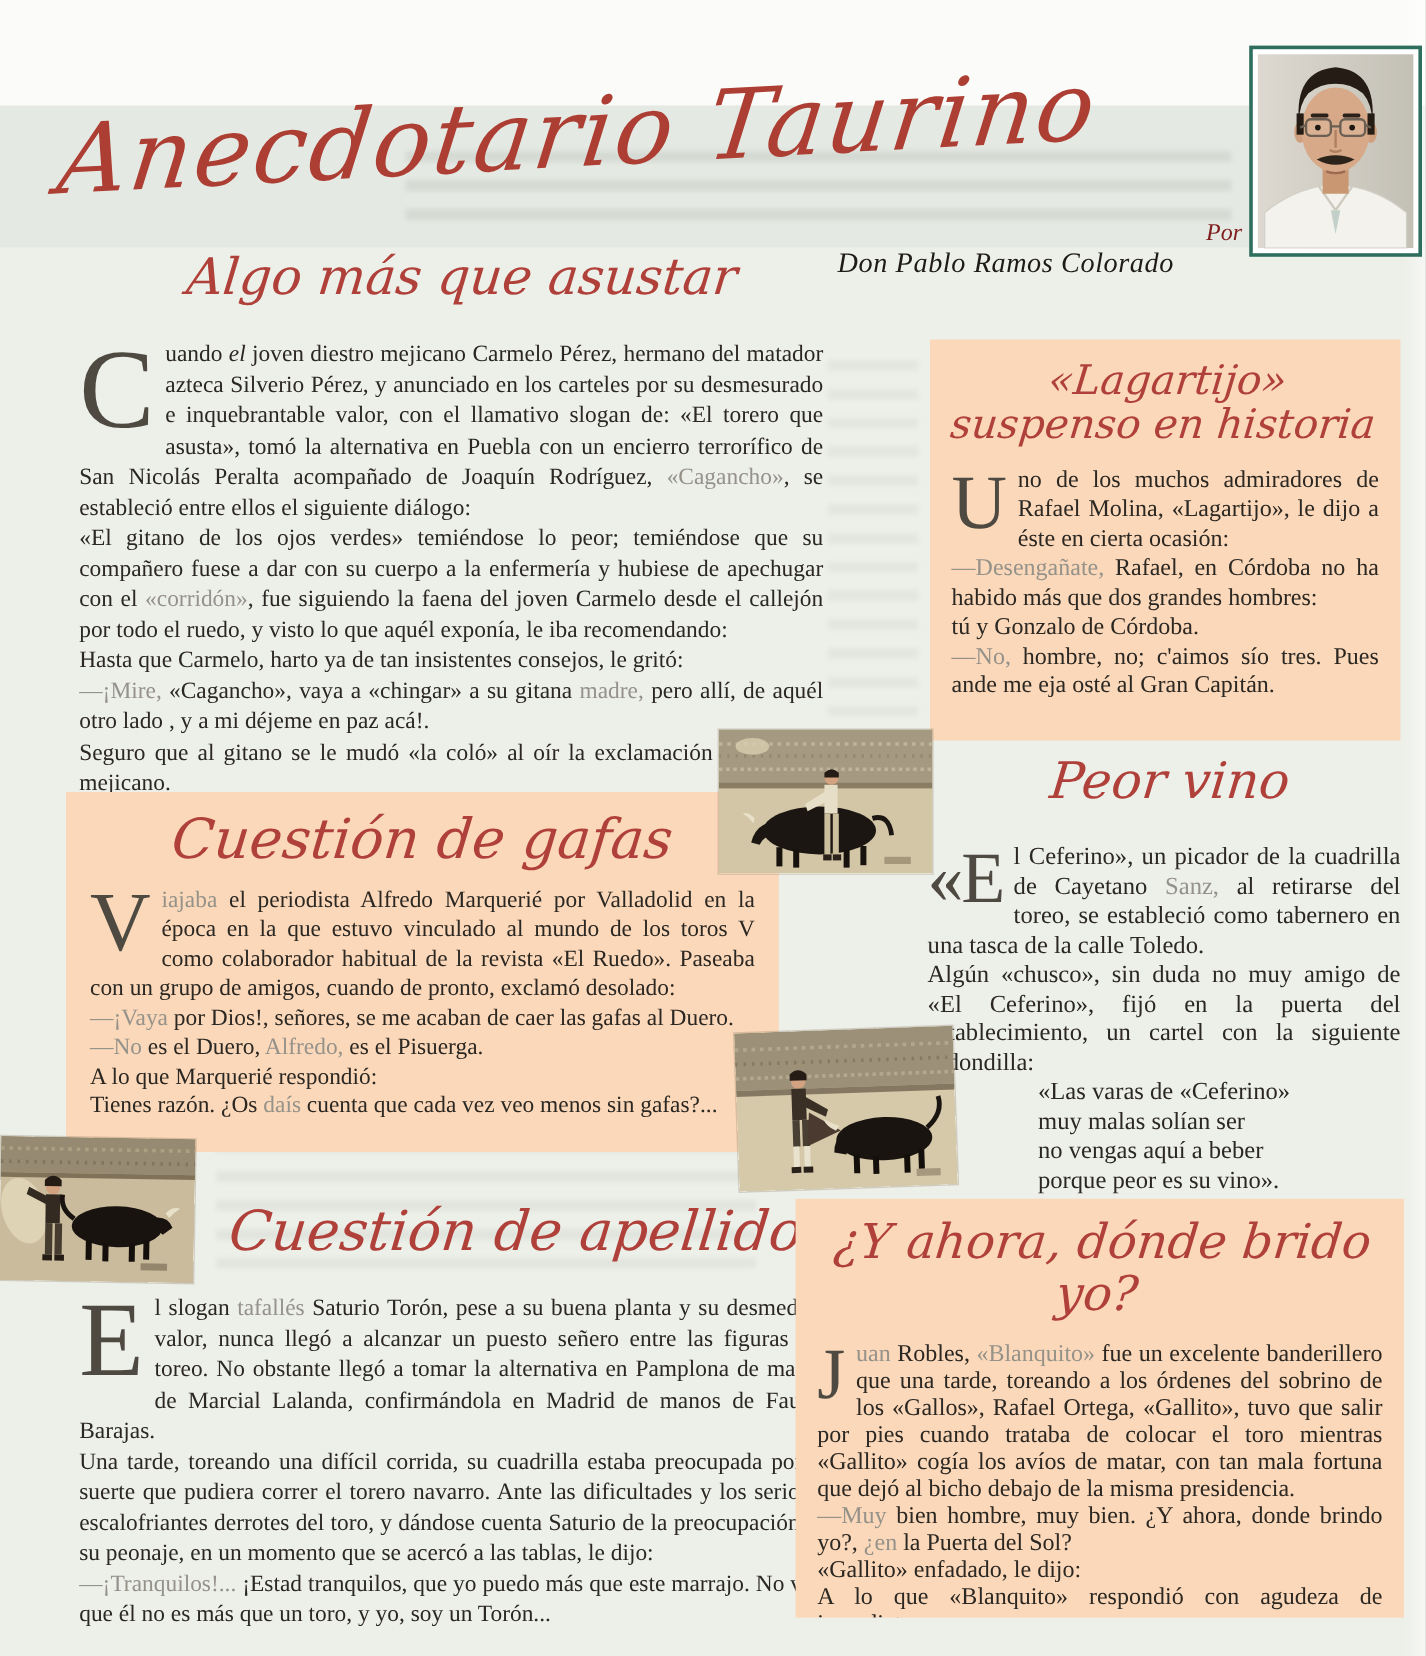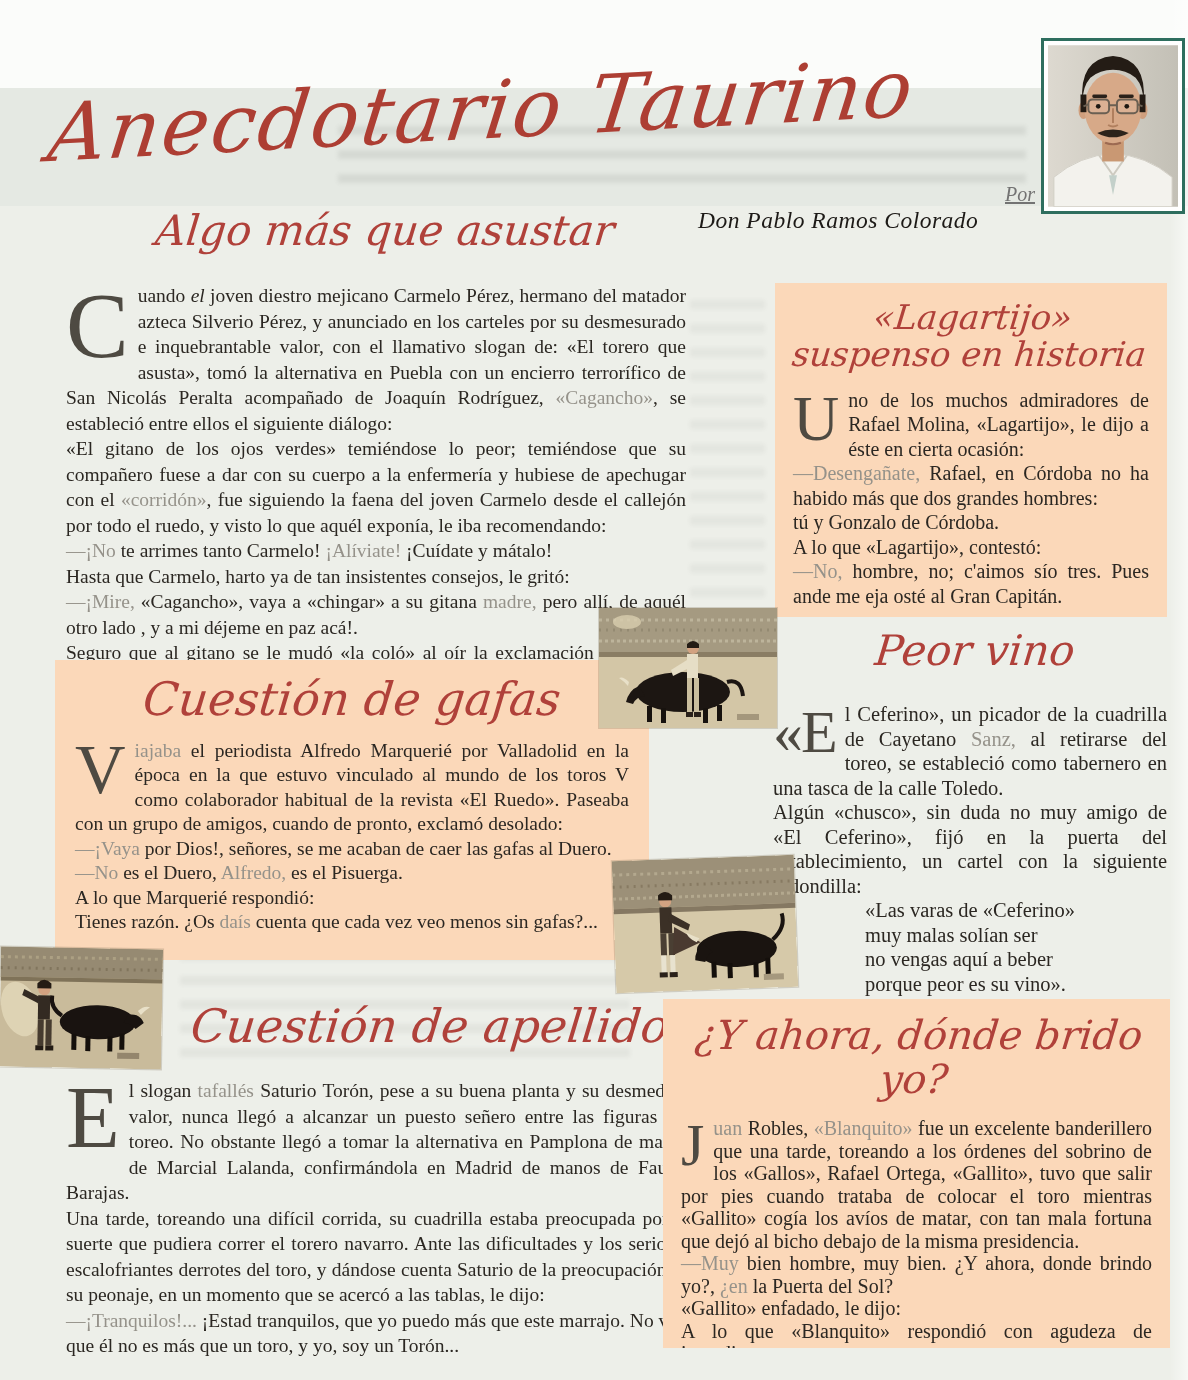--- a/index.html
+++ b/index.html
@@ -49,21 +49,21 @@
   .photo{position:absolute;box-shadow:0 0 0 1px rgba(120,105,80,.25);}
   .photo svg{display:block;}
 
   
   .portrait-frame{
     position:absolute;left:1041px;top:38px;width:144px;height:176px;
     border:3px solid #2e6e5e;background:#ffffff;box-sizing:border-box;padding:4px;
   }
   .byline-por{
     position:absolute;left:735px;top:183px;width:300px;text-align:right;
-    font-style:italic;font-size:20px;color:#737373;text-decoration:underline;
+    font-style:italic;font-size:20px;color:#7f1d1d;
   }
   .byline-author{
     position:absolute;left:698px;top:207px;width:337px;text-align:left;
     font-style:italic;font-size:23.5px;letter-spacing:.5px;color:#1d1a17;
   }
 </style>
 </head>
 <body>
 
 <div class="page">
@@ -122,34 +122,32 @@
 
       <path d="M58,99 Q66,102 74,99" fill="none" stroke="#9c6a52" stroke-width="2"></path>
     </svg>
   </div>
 
   <h2 class="hscript" style="left:150px;top:208px;width:470px;font-size:42px;">Algo más que asustar</h2>
   <div class="body" style="left:66px;top:283px;width:620px;">
     <span class="dropcap" style="font-size:94px;line-height:78px;">C</span>
   <p><span>uando </span><span class="ital">el</span><span> joven diestro mejicano Carmelo Pérez, hermano del matador azteca Silverio Pérez, y anunciado en los carteles por su desmesurado e inquebrantable valor, con el llamativo slogan de: «El torero que asusta», tomó la alternativa en Puebla con un encierro terrorífico de San Nicolás Peralta acompañado de Joaquín Rodríguez, </span><span class="muted">«Cagancho»</span><span>, se estableció entre ellos el siguiente diálogo:</span></p>
       <p><span>«El gitano de los ojos verdes» temiéndose lo peor; temiéndose que su compañero fuese a dar con su cuerpo a la enfermería y hubiese de apechugar con el </span><span class="muted">«corridón»</span><span>, fue siguiendo la faena del joven Carmelo desde el callejón por todo el ruedo, y visto lo que aquél exponía, le iba recomendando:</span></p>
-      <p><span class="muted">—¡No</span><span> te arrimes tanto Carmelo! </span><span class="muted">¡Alíviate!</span><span> ¡Cuídate y mátalo!</span></p>
       <p><span>Hasta que Carmelo, harto ya de tan insistentes consejos, le gritó:</span></p>
       <p><span class="muted">—¡Mire,</span><span> «Cagancho», vaya a «chingar» a su gitana </span><span class="muted">madre,</span><span> pero allí, de aquél otro lado , y a mi déjeme en paz acá!.</span></p>
       <p><span>Seguro que al gitano se le mudó «la coló» al oír la exclamación del diestro mejicano.</span></p>
     </div>
 
   <div class="peach" style="left:775px;top:283px;width:392px;height:334px;padding:12px 18px;box-sizing:border-box;">
     <h2 class="hscript" style="font-size:34px;margin:4px 0 14px 0;">«Lagartijo» suspenso en historia</h2>
     <div class="body" style="font-size:20px;line-height:24.5px;">
       <span class="dropcap" style="font-size:64px;line-height:56px;">U</span>
     <p><span>no de los muchos admiradores de Rafael Molina, «Lagartijo», le dijo a éste en cierta ocasión:</span></p>
         <p><span class="muted">—Desengañate,</span><span> Rafael, en Córdoba no ha habido más que dos grandes hombres:</span></p>
         <p><span>tú y Gonzalo de Córdoba.</span></p>
-        <p><span>A lo que «Lagartijo», contestó:</span></p>
         <p><span class="muted">—No,</span><span> hombre, no; c'aimos sío tres. Pues ande me eja osté al Gran Capitán.</span></p>
       </div>
   </div>
 
   <h2 class="hscript" style="left:835px;top:628px;width:280px;font-size:42px;">Peor vino</h2>
   <div class="body" style="left:773px;top:702px;width:394px;font-size:20.5px;line-height:24.5px;">
     <span class="dropcap" style="font-size:60px;line-height:54px;letter-spacing:-2px;">«E</span>
   <p><span>l Ceferino», un picador de la cuadrilla de Cayetano </span><span class="muted">Sanz,</span><span> al retirarse del toreo, se estableció como tabernero en una tasca de la calle Toledo.</span></p>
       <p><span>Algún «chusco», sin duda no muy amigo de «El Ceferino», fijó en la puerta del establecimiento, un cartel con la siguiente redondilla:</span></p>
       <p class="verse"><span>«Las varas de «Ceferino»</span></p>

